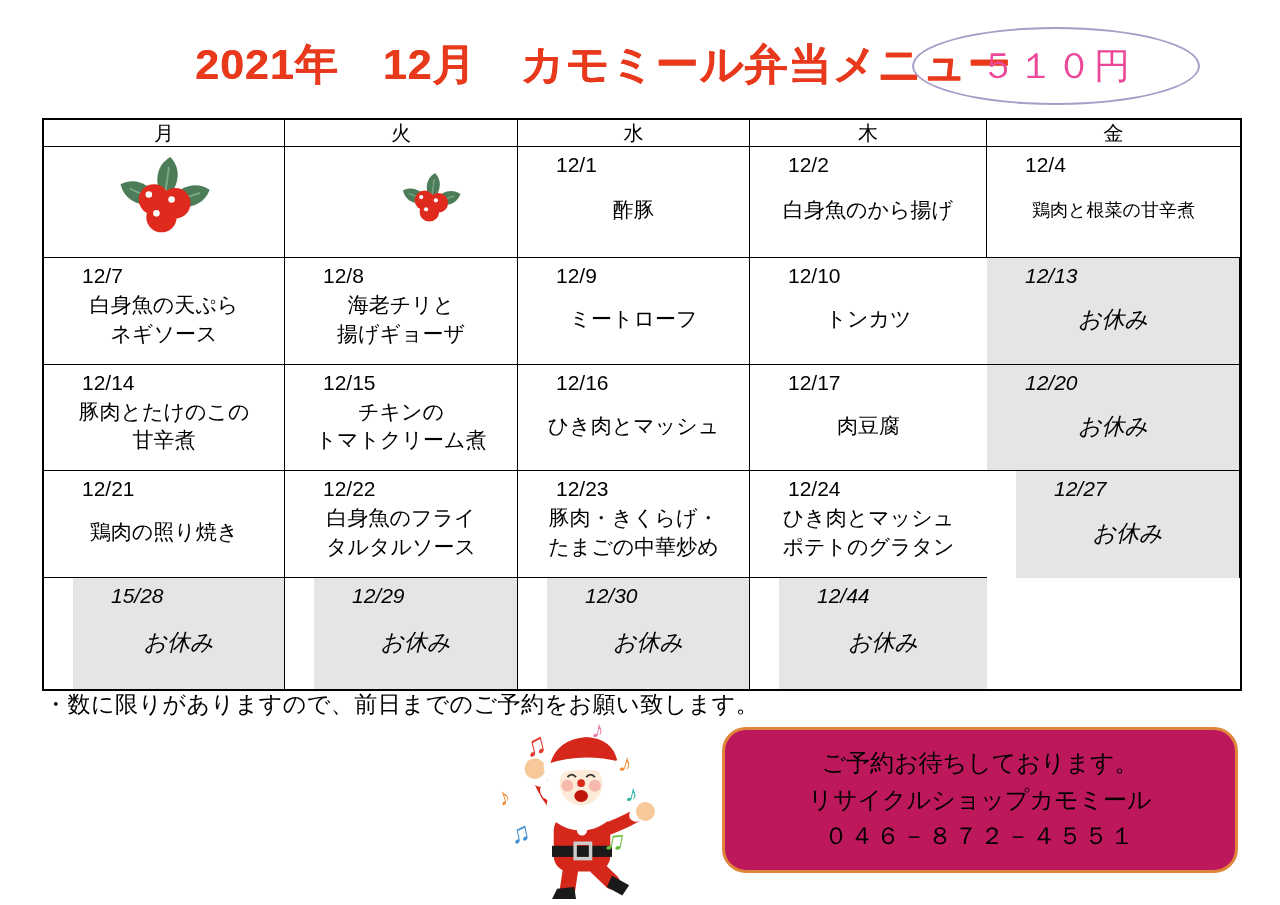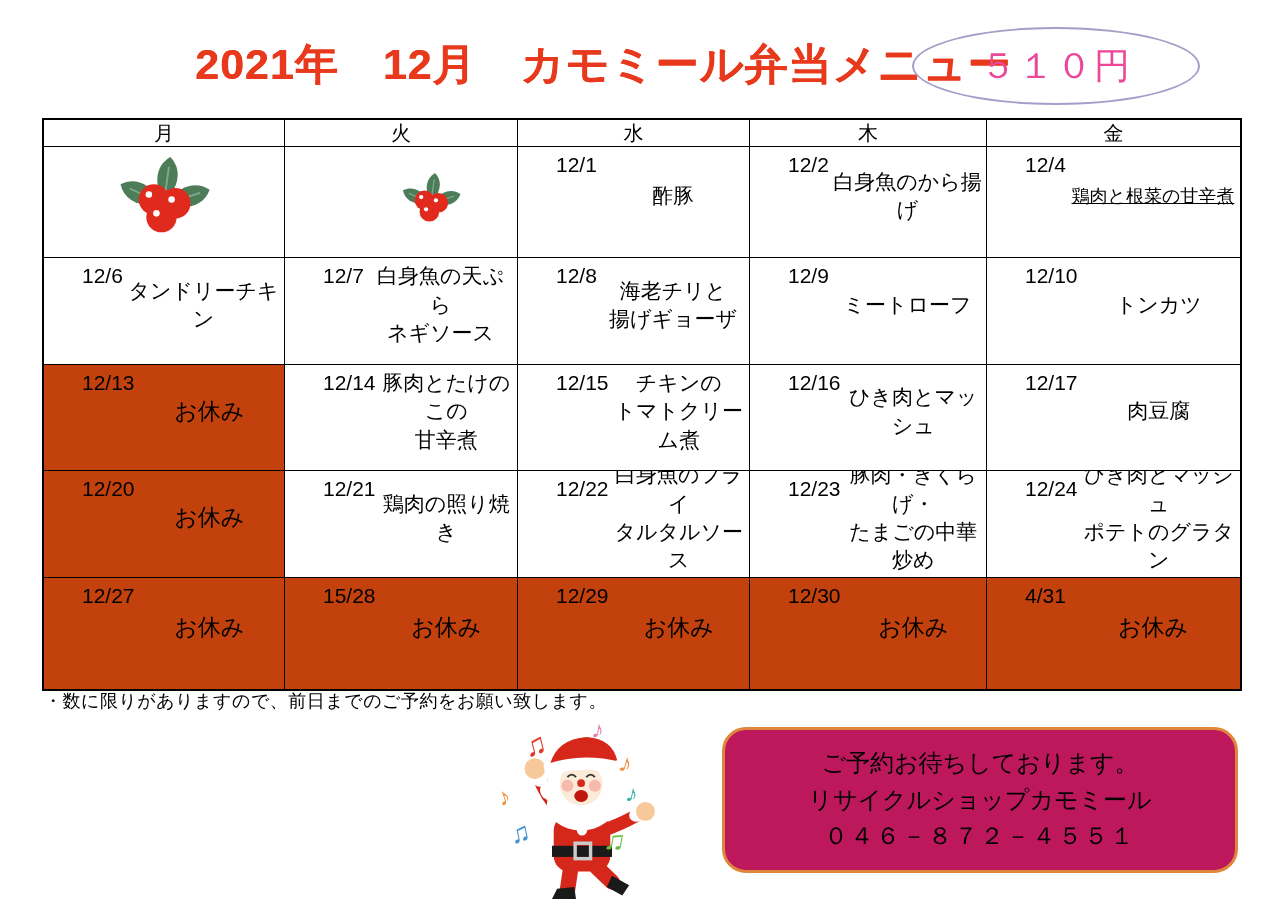--- a/index.html
+++ b/index.html
@@ -29,37 +29,37 @@
     grid-template-rows:27px 111px 107px 106px 107px 111px;
     border:2px solid #000;box-sizing:border-box;
   }
   .hcell{
     border-right:1px solid #000;border-bottom:1px solid #000;
     display:flex;align-items:center;justify-content:center;
     font-size:20px;
   }
   .cell{
     border-right:1px solid #000;border-bottom:1px solid #000;
-    display:flex;flex-direction:row;box-sizing:border-box;overflow:hidden;
+    display:flex;flex-direction:column;box-sizing:border-box;overflow:hidden;
   }
   .col-last{border-right:none;}
-  .row-last{border-bottom:none;}
-  .closed{background:#c2410c;}
+  .row-last{border-bottom:none;margin-left:29px;}
+  .closed{background:#e5e5e5;font-style:italic;}
   .date{font-size:21px;text-align:left;padding:6px 0 0 38px;line-height:1.1;}
   .menu{
     flex:1;display:flex;align-items:center;justify-content:center;
     text-align:center;white-space:pre-line;font-size:21px;line-height:1.35;
     padding:0 4px 12px 4px;
   }
-  .menu.small{font-size:18px;text-decoration:underline;}
+  .menu.small{font-size:18px;}
   .menu.rest{font-size:23px;}
   .holly-wrap{flex:1;display:flex;align-items:center;justify-content:center;}
   
   .note{
-    position:absolute;left:44px;top:689px;font-size:18px;letter-spacing:0.5px;
+    position:absolute;left:44px;top:689px;font-size:23px;letter-spacing:0.5px;
   }
   
   .contact-box{
     position:absolute;left:722px;top:727px;width:516px;height:146px;
     border:3px solid #e0863a;border-radius:24px;box-sizing:border-box;
     display:flex;flex-direction:column;align-items:center;justify-content:center;
     gap:4px;background:#be185d;
   }
   .contact-box div{font-size:24px;line-height:1.35;text-align:center;}
   .contact-phone{letter-spacing:2px;}
@@ -145,24 +145,20 @@
     <div class="cell">
       <div class="date">12/2</div>
       <div class="menu">白身魚のから揚げ</div>
     </div>
     <div class="cell col-last">
       <div class="date">12/4</div>
       <div class="menu small">鶏肉と根菜の甘辛煮</div>
     </div>
 
     <div class="cell">
-      <div class="date">12/6</div>
-      <div class="menu">タンドリーチキン</div>
-    </div>
-    <div class="cell">
       <div class="date">12/7</div>
       <div class="menu">白身魚の天ぷら
 ネギソース</div>
     </div>
     <div class="cell">
       <div class="date">12/8</div>
       <div class="menu">海老チリと
 揚げギョーザ</div>
     </div>
     <div class="cell">
@@ -231,21 +227,21 @@
     </div>
     <div class="cell closed row-last">
       <div class="date">12/29</div>
       <div class="menu rest">お休み</div>
     </div>
     <div class="cell closed row-last">
       <div class="date">12/30</div>
       <div class="menu rest">お休み</div>
     </div>
     <div class="cell closed row-last col-last">
-      <div class="date">4/31</div>
+      <div class="date">12/44</div>
       <div class="menu rest">お休み</div>
     </div>
   </div>
 
   <div class="note">・数に限りがありますので、前日までのご予約をお願い致します。</div>
 
   <svg class="santa" viewBox="0 0 210 200">
 
     <path d="M80,100 Q62,80 56,62" stroke="#d5281b" stroke-width="16" fill="none" stroke-linecap="round"></path>
     <circle cx="56" cy="62" r="9" fill="#ffffff"></circle>

